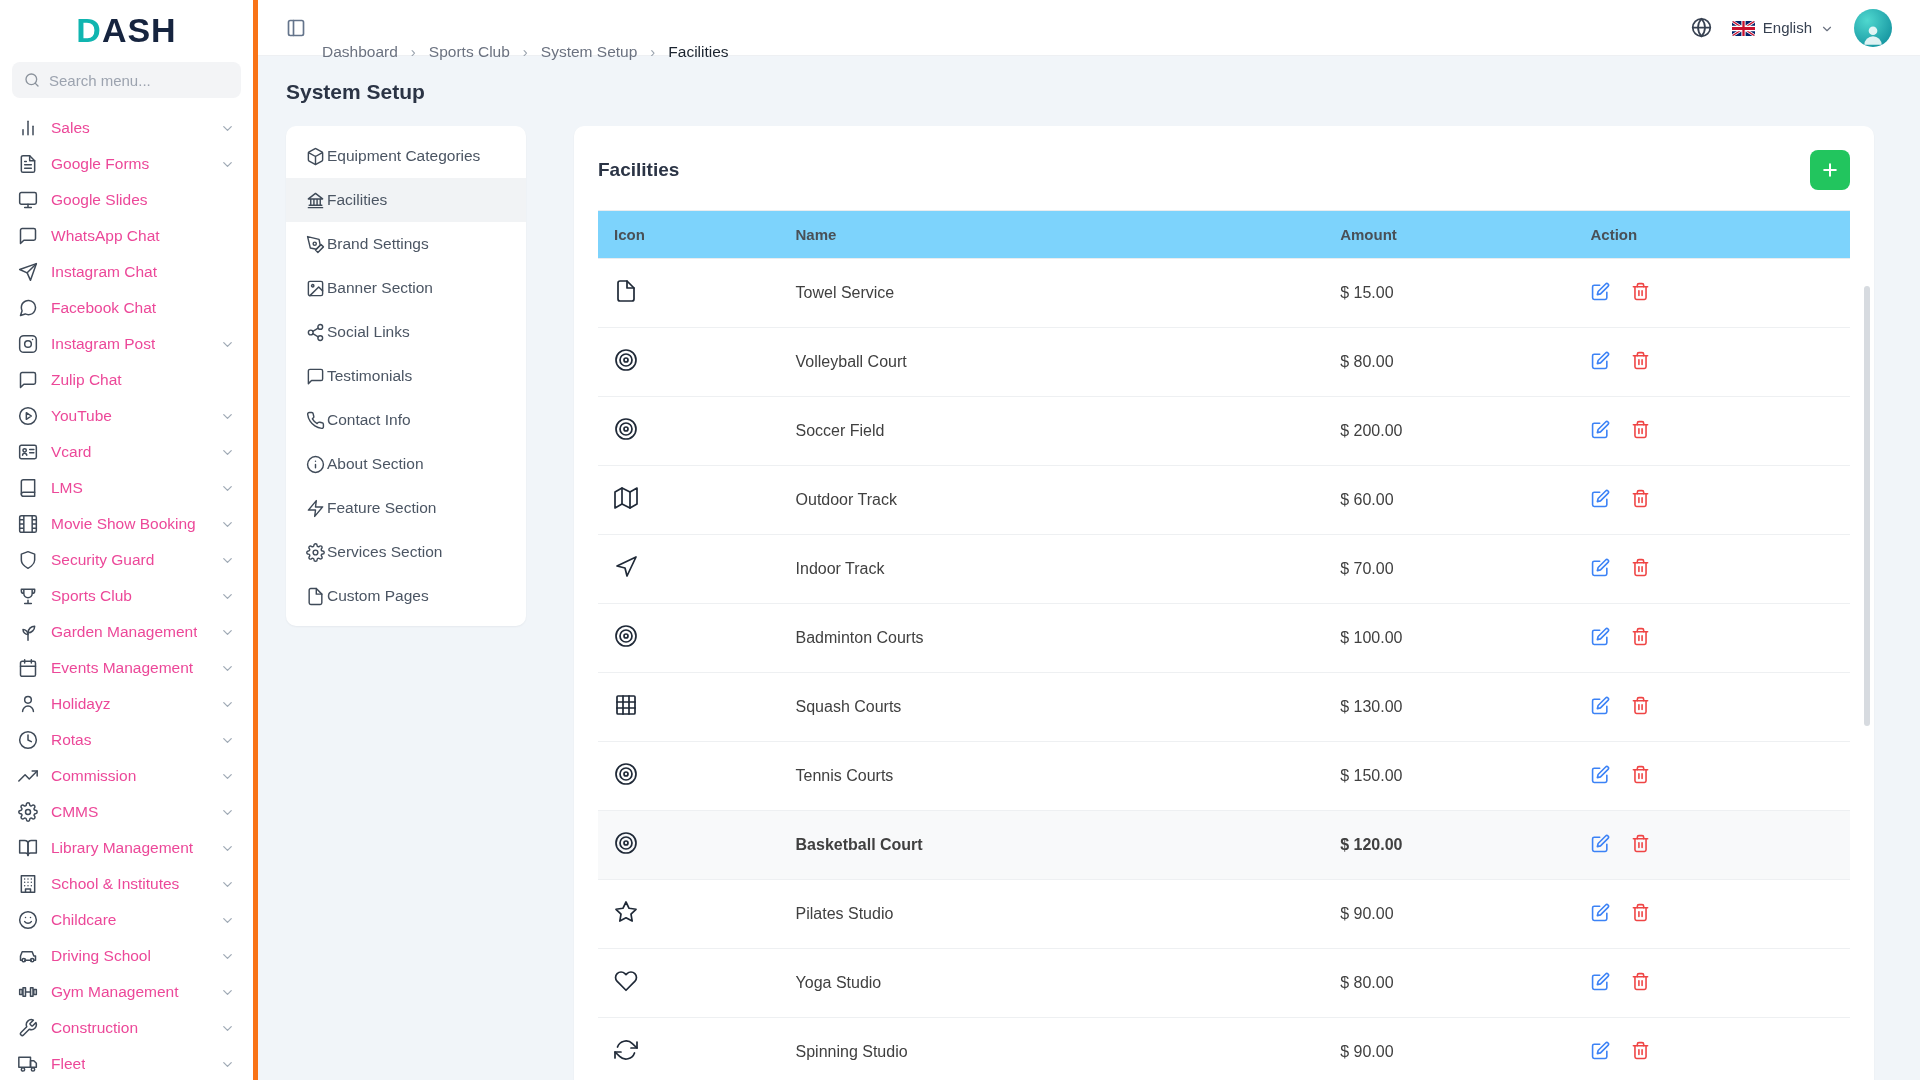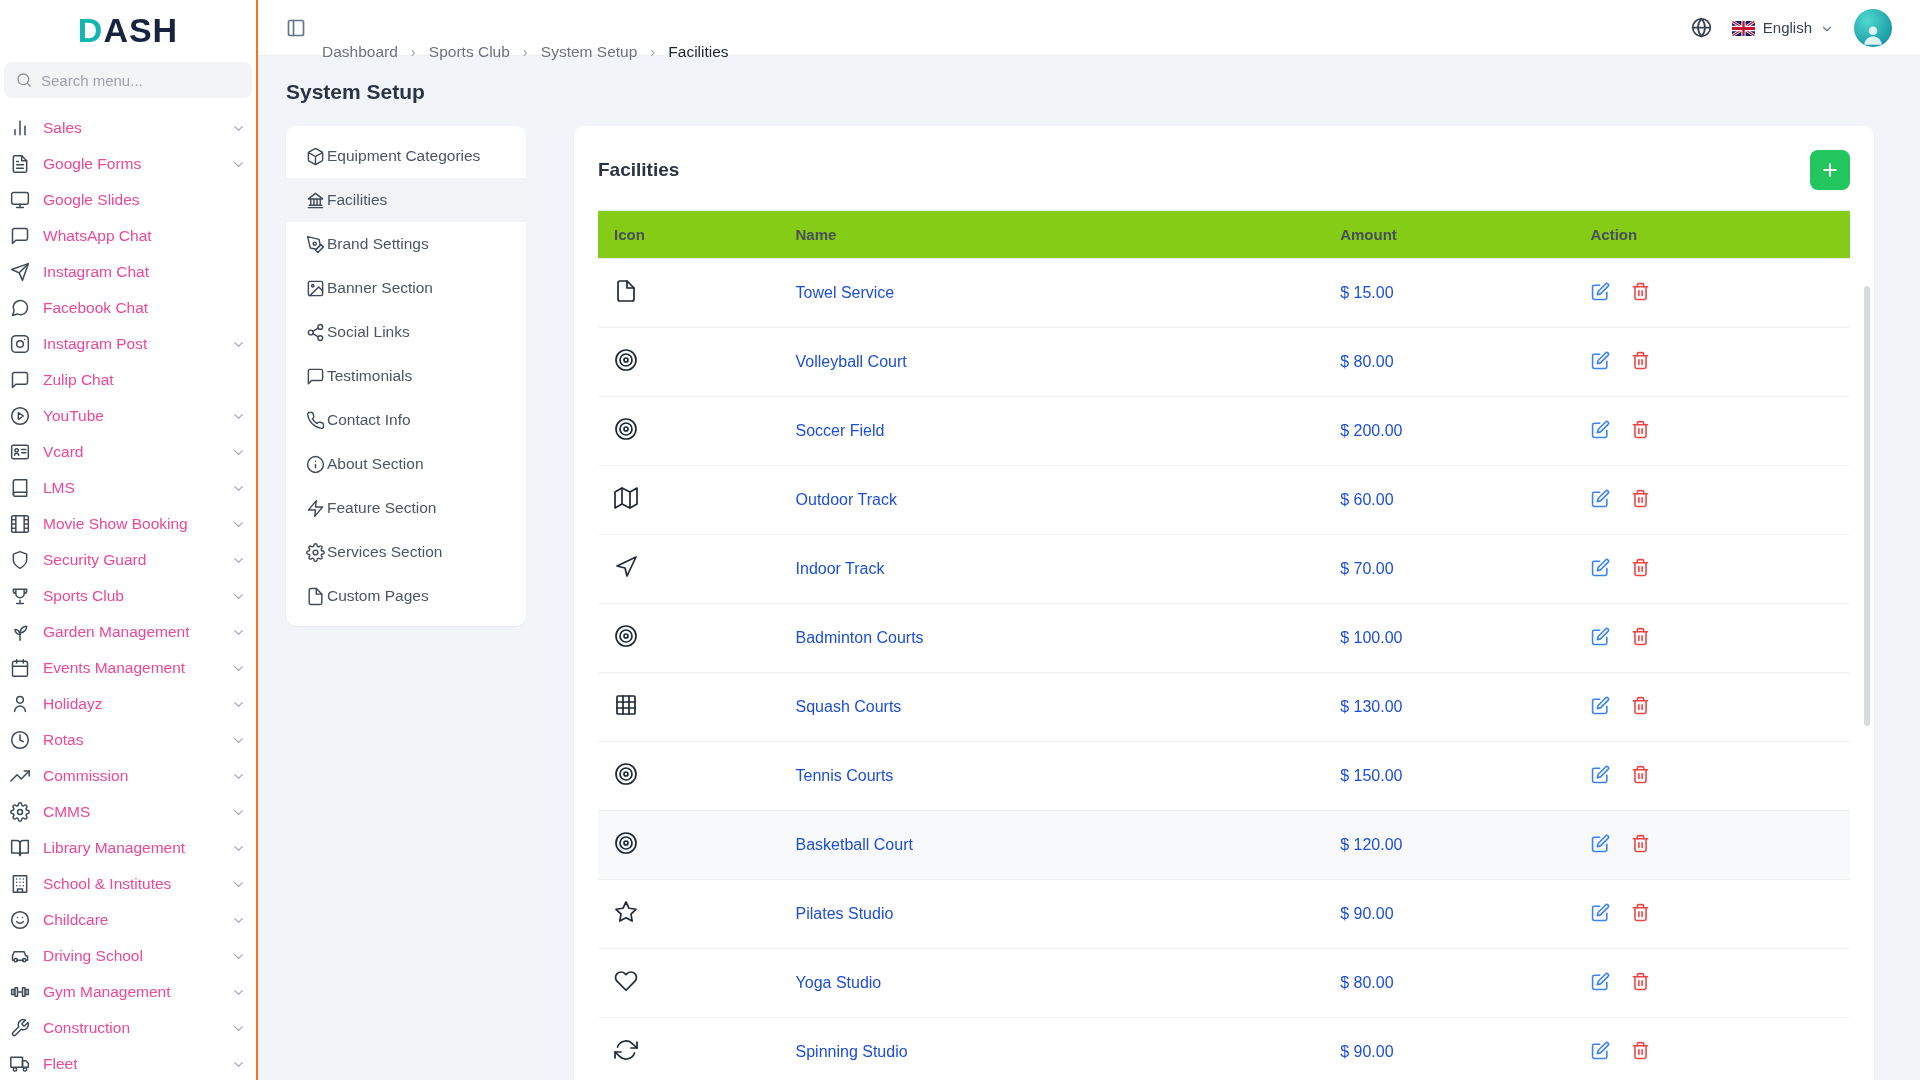--- a/index.html
+++ b/index.html
@@ -6,21 +6,21 @@
   html,body { width:1920px; height:1080px; overflow:hidden; background:#f1f5f9;
     font-family:"Liberation Sans", sans-serif; color:#3a4553; }
   .app { display:flex; width:100%; height:100%; }
 
   
   .icon { display:inline-flex; width:20px; height:20px; flex:none; }
   .icon svg { width:100%; height:100%; }
 
   
   .sidebar { width:258px; min-width:258px; background:#fff; height:100%;
-    padding:12px 2px 0; border-right:2px solid #f97316; overflow:hidden; }
+    padding:12px 10px 0; border-right:5px solid #f97316; overflow:hidden; }
   .logo { font-size:34px; font-weight:800; letter-spacing:1px; text-align:center;
     color:#16243f; height:36px; line-height:36px; margin-bottom:14px; cursor:pointer; }
   .logo .logo-d { color:var(--brand-teal,#10b5b0); }
   .search { display:flex; align-items:center; gap:9px; background:#f3f4f6;
     border-radius:8px; height:36px; padding:0 12px; margin:0 2px 12px; }
   .search .icon { width:16px; height:16px; color:#8b929c; }
   .search input { border:none; outline:none; background:transparent; width:100%;
     font-size:15px; color:#4b5563; font-family:"Liberation Sans", sans-serif; }
   .search input::placeholder { color:#9ca3af; }
   .nav-item { display:flex; align-items:center; gap:13px; height:36px;
@@ -68,26 +68,26 @@
   
   .facilities { flex:1; padding:24px 24px 10px; margin-right:18px; position:relative; }
   .card-header { display:flex; justify-content:space-between; align-items:center; margin-bottom:20px; }
   .card-title { font-size:19px; font-weight:700; color:#2b3445; }
   .add-btn { width:40px; height:40px; border:none; border-radius:8px; cursor:pointer;
     background:var(--accent-green,#22c55e); display:flex; align-items:center; justify-content:center; }
   .add-btn .icon { width:20px; height:20px; color:#fff; }
   .add-btn .icon svg { stroke-width:2.4; }
 
   table.facilities-table { width:100%; border-collapse:collapse; }
-  .facilities-table th { background:#84cc16; text-align:left; padding:15px 16px;
+  .facilities-table th { background:#7dd3fc; text-align:left; padding:15px 16px;
     font-size:15px; font-weight:700; color:#495057;
     border-top:1px solid #e9ecef; border-bottom:1px solid #e9ecef; }
   .facilities-table td { padding:20px 16px; border-bottom:1px solid #eef0f2;
-    font-size:16px; color:#1d4ed8; }
-  .facilities-table tr.highlight td { background:#f8f9fa; }
+    font-size:16px; color:#404040; }
+  .facilities-table tr.highlight td { background:#f8f9fa;font-weight:bold; }
   .row-icon { width:24px; height:24px; color:#1f2937; }
   .row-icon svg { stroke-width:1.7; }
   .cell-action .icon { width:19px; height:19px; cursor:pointer; }
   .cell-action { white-space:nowrap; }
   .action-edit { color:var(--edit-blue,#3b82f6); margin-right:17px; }
   .action-trash { color:var(--delete-red,#ef4444); }
 
   .card-scrollbar { position:absolute; top:100px; bottom:20px; right:4px; width:6px; }
   .card-scrollbar .thumb { position:absolute; top:60px; width:6px; height:440px;
     background:#d7dbe0; border-radius:3px; cursor:pointer; }

